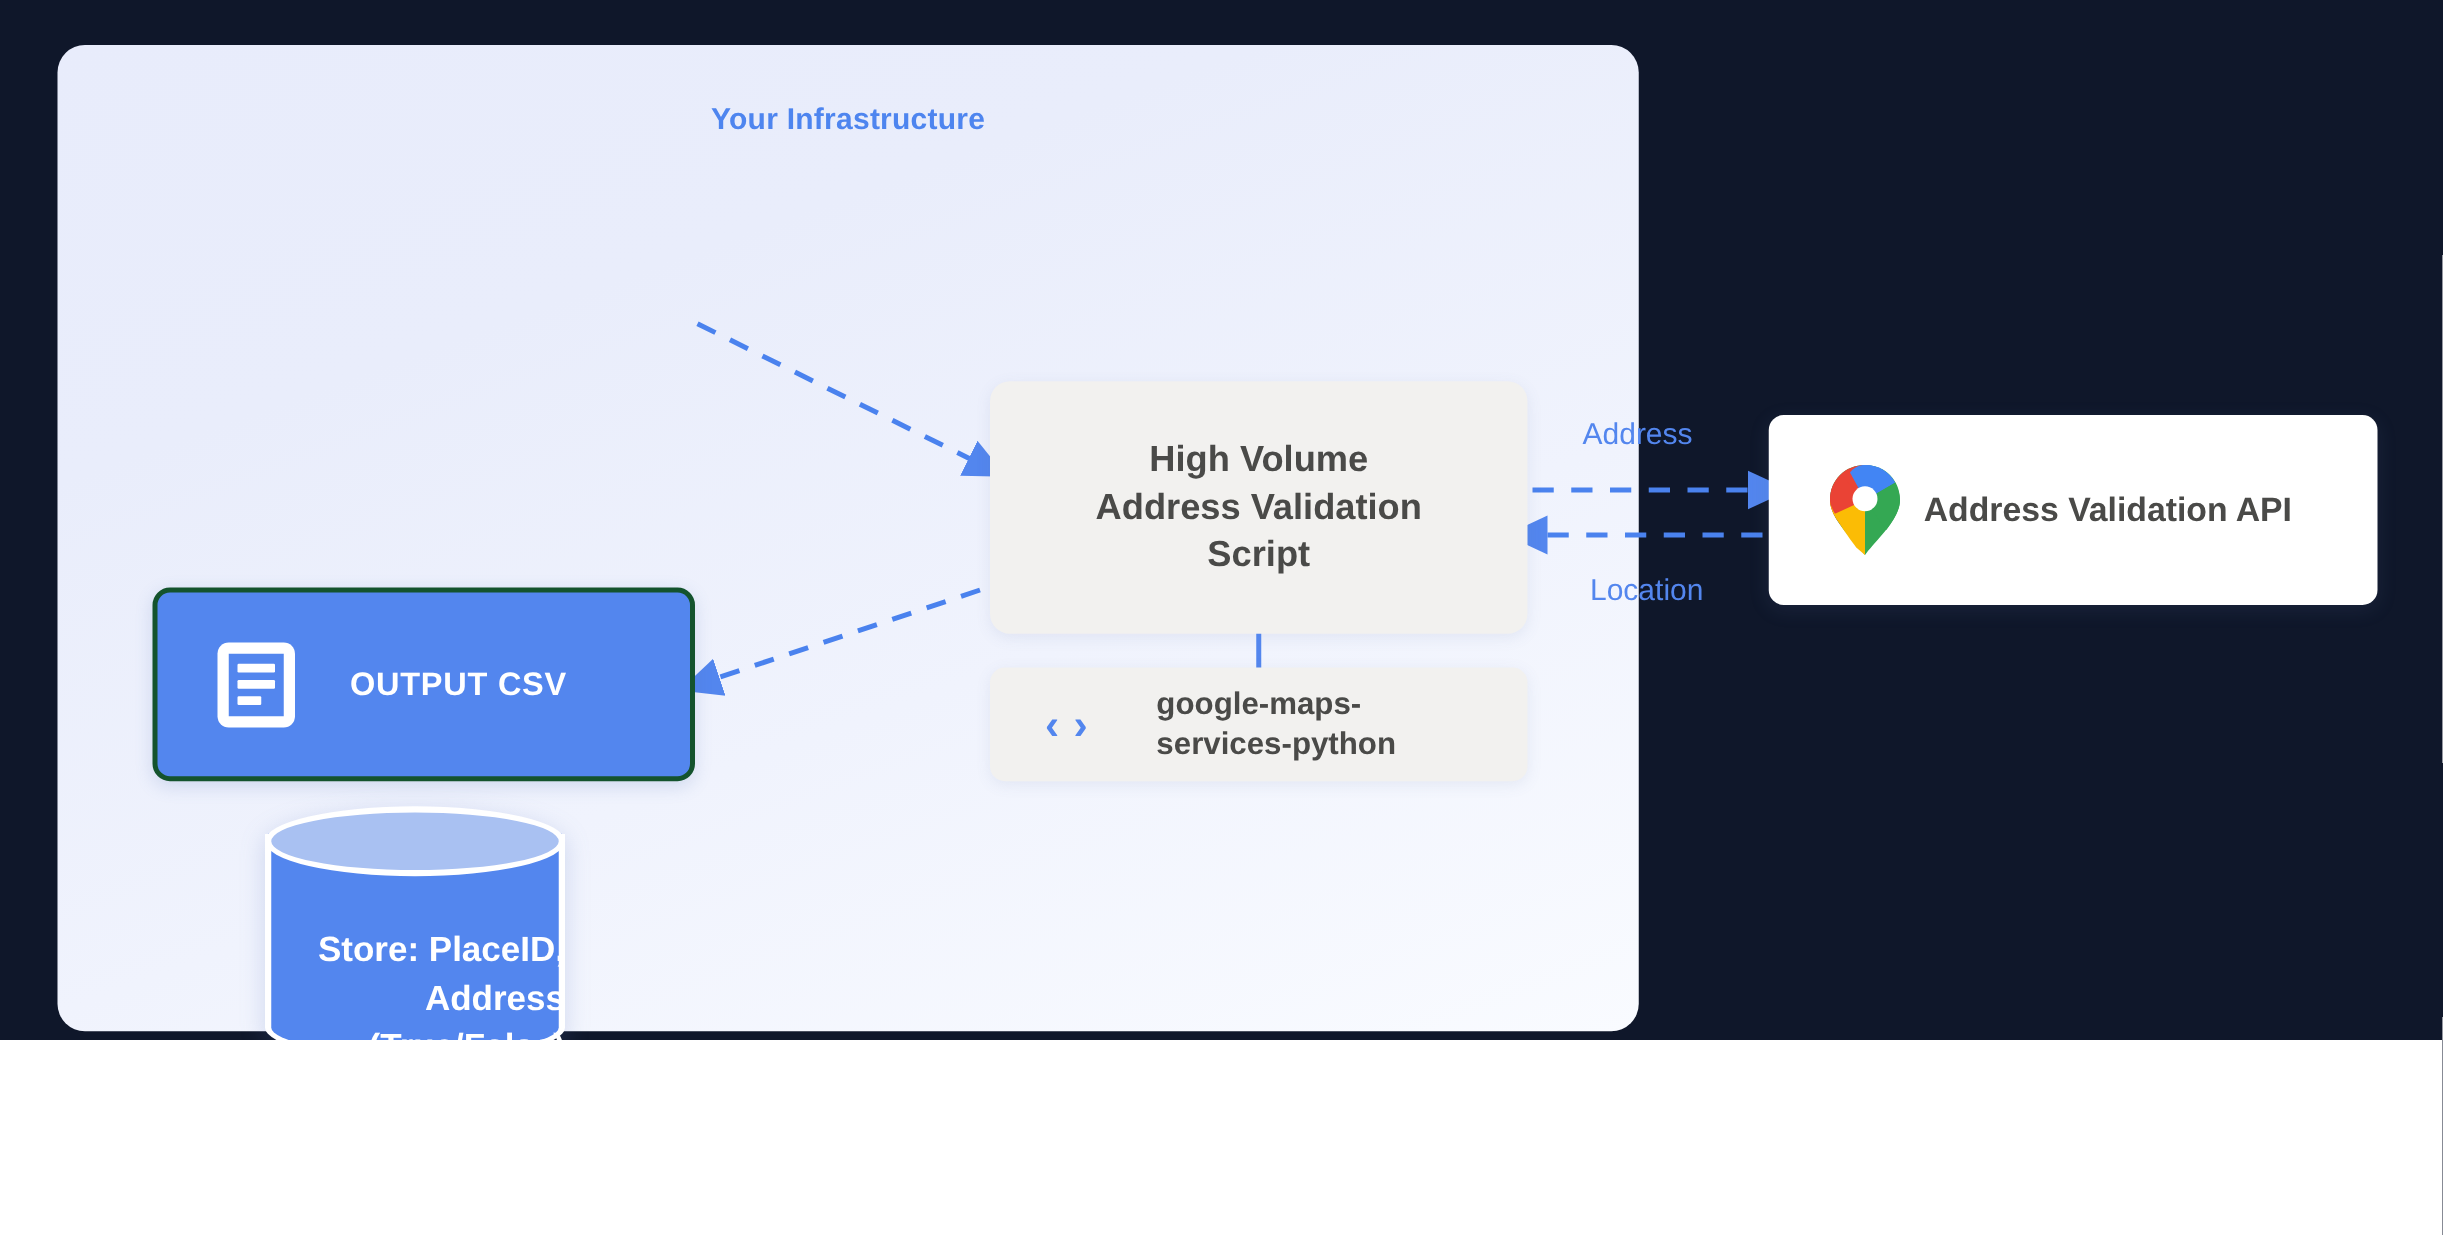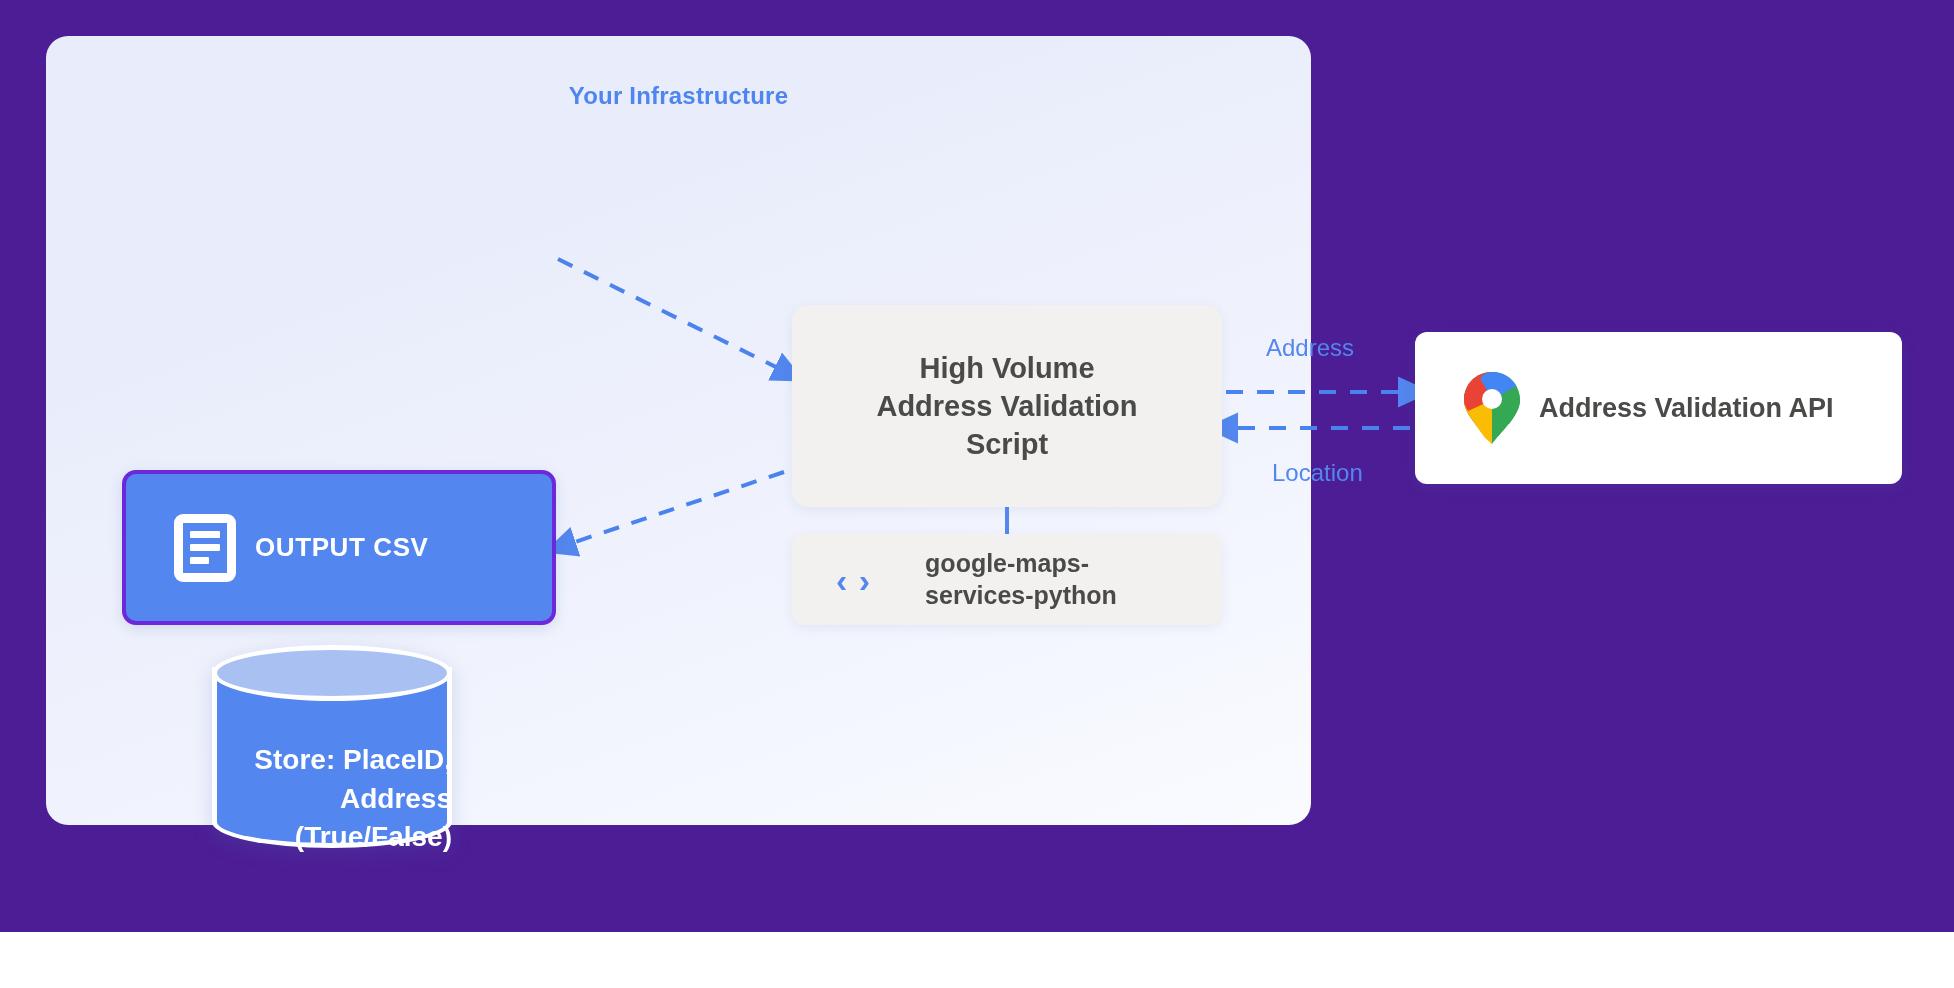--- a/index.html
+++ b/index.html
@@ -7,23 +7,23 @@
     padding: 0;
     background: #ffffff;
   }
   body {
     font-family: "Liberation Sans", sans-serif;
     -webkit-font-smoothing: antialiased;
   }
   #canvas {
     position: relative;
     width: 1954px;
-    height: 932px;
+    height: 832px;
     overflow: hidden;
-    background: #4c1d95;
+    background: #0f172a;
   }
 
   
   #infra-panel {
     position: absolute;
     left: 46px;
     top: 36px;
     width: 1265px;
     height: 789px;
     border-radius: 22px;
@@ -60,24 +60,24 @@
     box-shadow: 0 4px 14px rgba(80,110,180,.10);
     padding-left: 48px;
     gap: 40px;
   }
   #output-csv {
     left: 122px;
     top: 470px;
     width: 434px;
     height: 155px;
     background: #5386ee;
-    border: 4px solid #6d28d9;
+    border: 4px solid #14532d;
     box-shadow: 0 4px 14px rgba(80,110,180,.18);
     padding-left: 48px;
-    gap: 19px;
+    gap: 44px;
   }
   .csv-label {
     font-size: 26px;
     font-weight: bold;
     letter-spacing: .6px;
   }
   #input-csv .csv-label { color: #4a82ee; }
   #output-csv .csv-label { color: #ffffff; }
 
   

